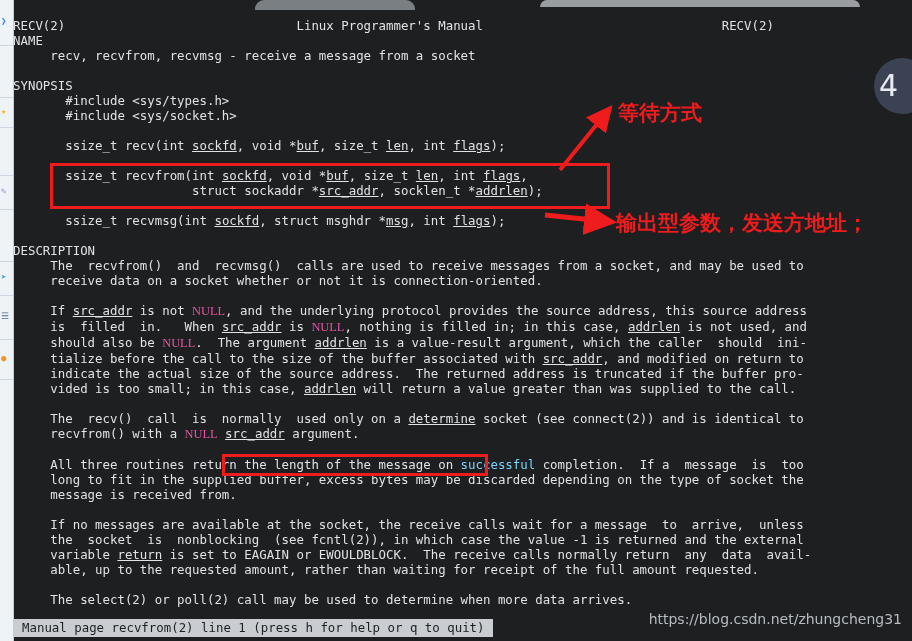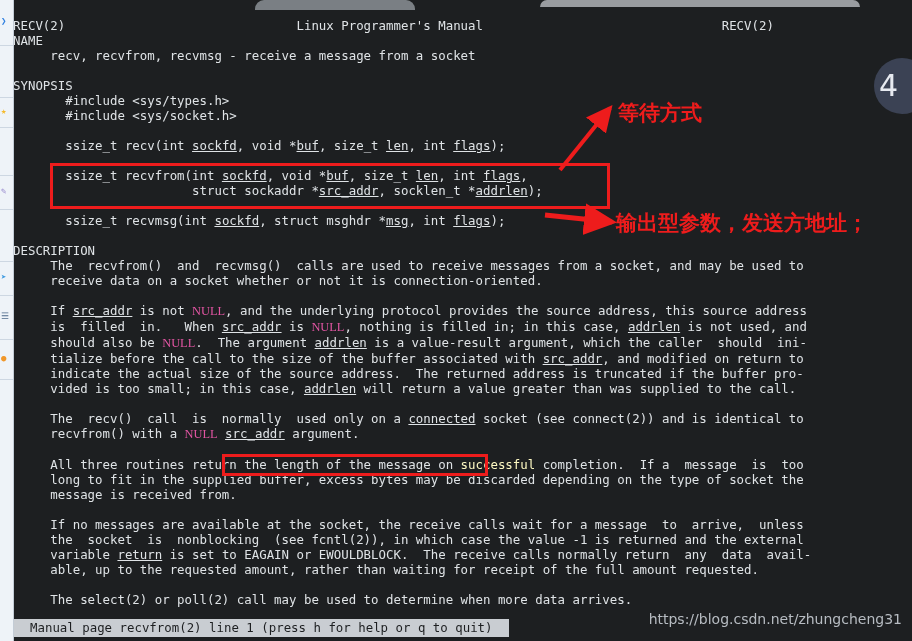--- a/index.html
+++ b/index.html
@@ -28,29 +28,29 @@
   #term{
     position:absolute;left:13px;top:0;width:899px;height:641px;
     background:#1d1f21;color:#dfe3e6;
     font-family:"DejaVu Sans Mono","Liberation Mono",monospace;
     font-size:12.4px;line-height:15px;white-space:pre;
     padding:6px 0 0 0;box-sizing:border-box;
     letter-spacing:0px;
   }
   #term .u{text-decoration:underline;margin-top:44px;}
   #term .null{color:#e255a3;font-family:Liberation Serif, serif;}
-  #term .ok{color:#fef9c3;}
+  #term .ok{color:#7dd3fc;}
 
   
   #statusline{
     position:absolute;left:14px;bottom:4px;
     background:#c9cdd2;color:#1d1f21;
     font-family:"DejaVu Sans Mono","Liberation Mono",monospace;
     font-size:12.4px;line-height:16px;white-space:pre;
-    padding:1px 16px;z-index:7;
+    padding:1px 8px;z-index:7;
   }
 
   
   .annbox{position:absolute;border:3px solid #ee1c1c;box-sizing:border-box;z-index:5;pointer-events:none;}
   .anntext{
     position:absolute;color:#ee1c1c;font-weight:bold;z-index:5;
     font-family:"DejaVu Sans","Liberation Sans",sans-serif;white-space:nowrap;
   }
   svg.annsvg{position:absolute;left:0;top:0;width:912px;height:641px;z-index:5;pointer-events:none;}
 
@@ -120,21 +120,21 @@
      The  recvfrom()  and  recvmsg()  calls are used to receive messages from a socket, and may be used to
      receive data on a socket whether or not it is connection-oriented.
 
      If <span class="u">src_addr</span> is not <span class="null">NULL</span>, and the underlying protocol provides the source address, this source address
      is  filled  in.   When <span class="u">src_addr</span> is <span class="null">NULL</span>, nothing is filled in; in this case, <span class="u">addrlen</span> is not used, and
      should also be <span class="null">NULL</span>.  The argument <span class="u">addrlen</span> is a value-result argument, which the caller  should  ini-
      tialize before the call to the size of the buffer associated with <span class="u">src_addr</span>, and modified on return to
      indicate the actual size of the source address.  The returned address is truncated if the buffer pro-
      vided is too small; in this case, <span class="u">addrlen</span> will return a value greater than was supplied to the call.
 
-     The  recv()  call  is  normally  used only on a <span class="u">connected</span> socket (see connect(2)) and is identical to
+     The  recv()  call  is  normally  used only on a <span class="u">determine</span> socket (see connect(2)) and is identical to
      recvfrom() with a <span class="null">NULL</span> <span class="u">src_addr</span> argument.
 
      All three routines return the length of the message on <span class="ok">successful</span> completion.  If a  message  is  too
      long to fit in the supplied buffer, excess bytes may be discarded depending on the type of socket the
      message is received from.
 
      If no messages are available at the socket, the receive calls wait for a message  to  arrive,  unless
      the  socket  is  nonblocking  (see fcntl(2)), in which case the value -1 is returned and the external
      variable <span class="u">return</span> is set to EAGAIN or EWOULDBLOCK.  The receive calls normally return  any  data  avail-
      able, up to the requested amount, rather than waiting for receipt of the full amount requested.

